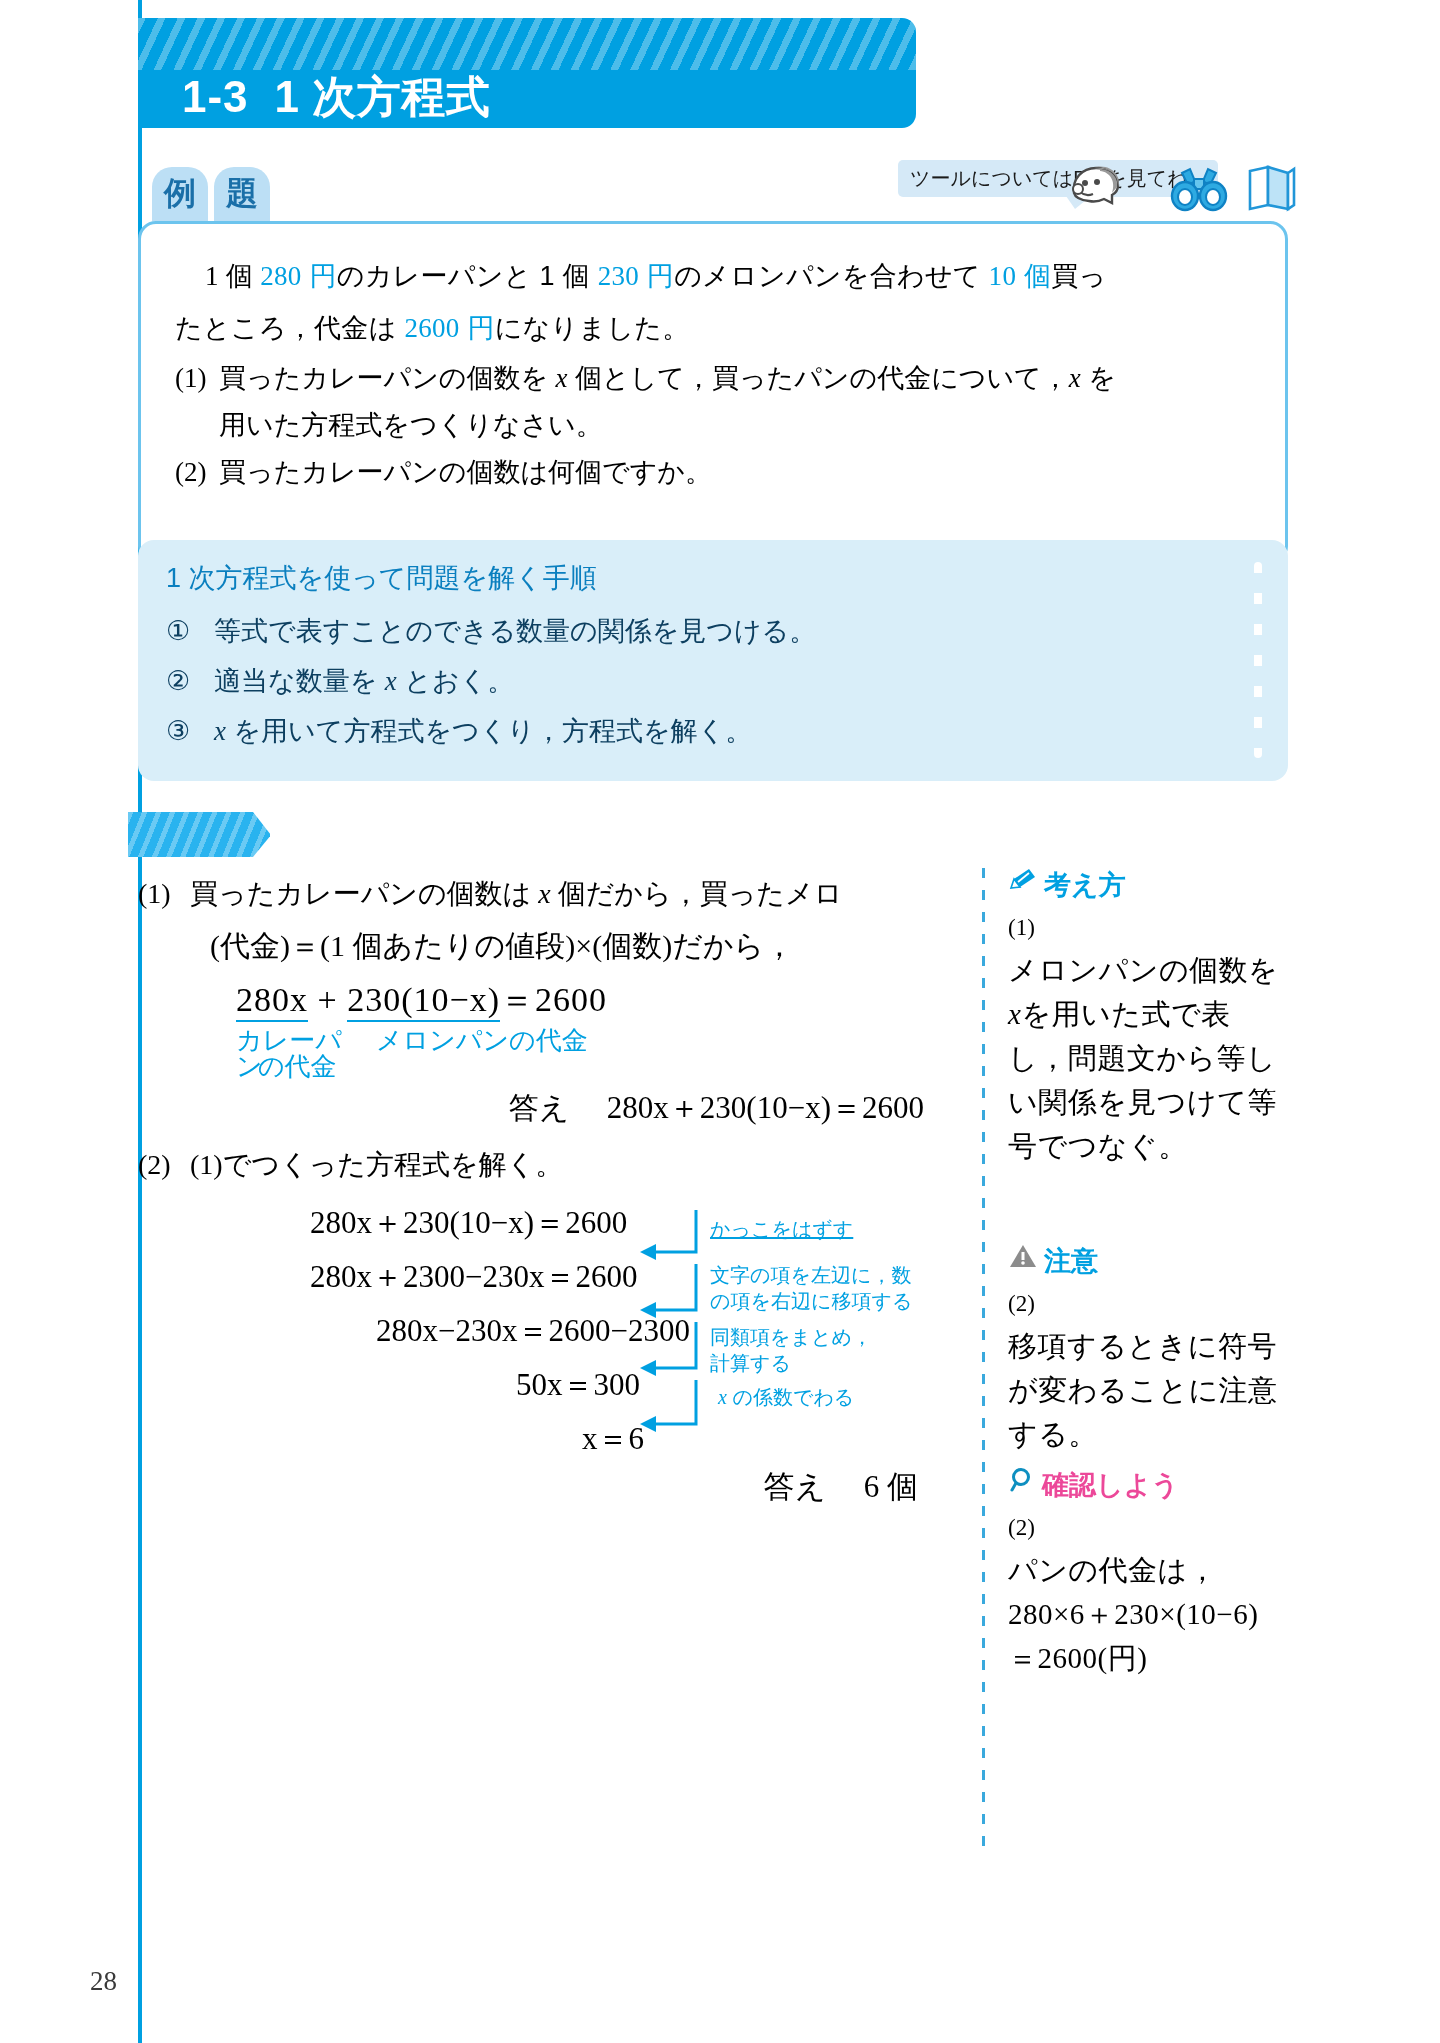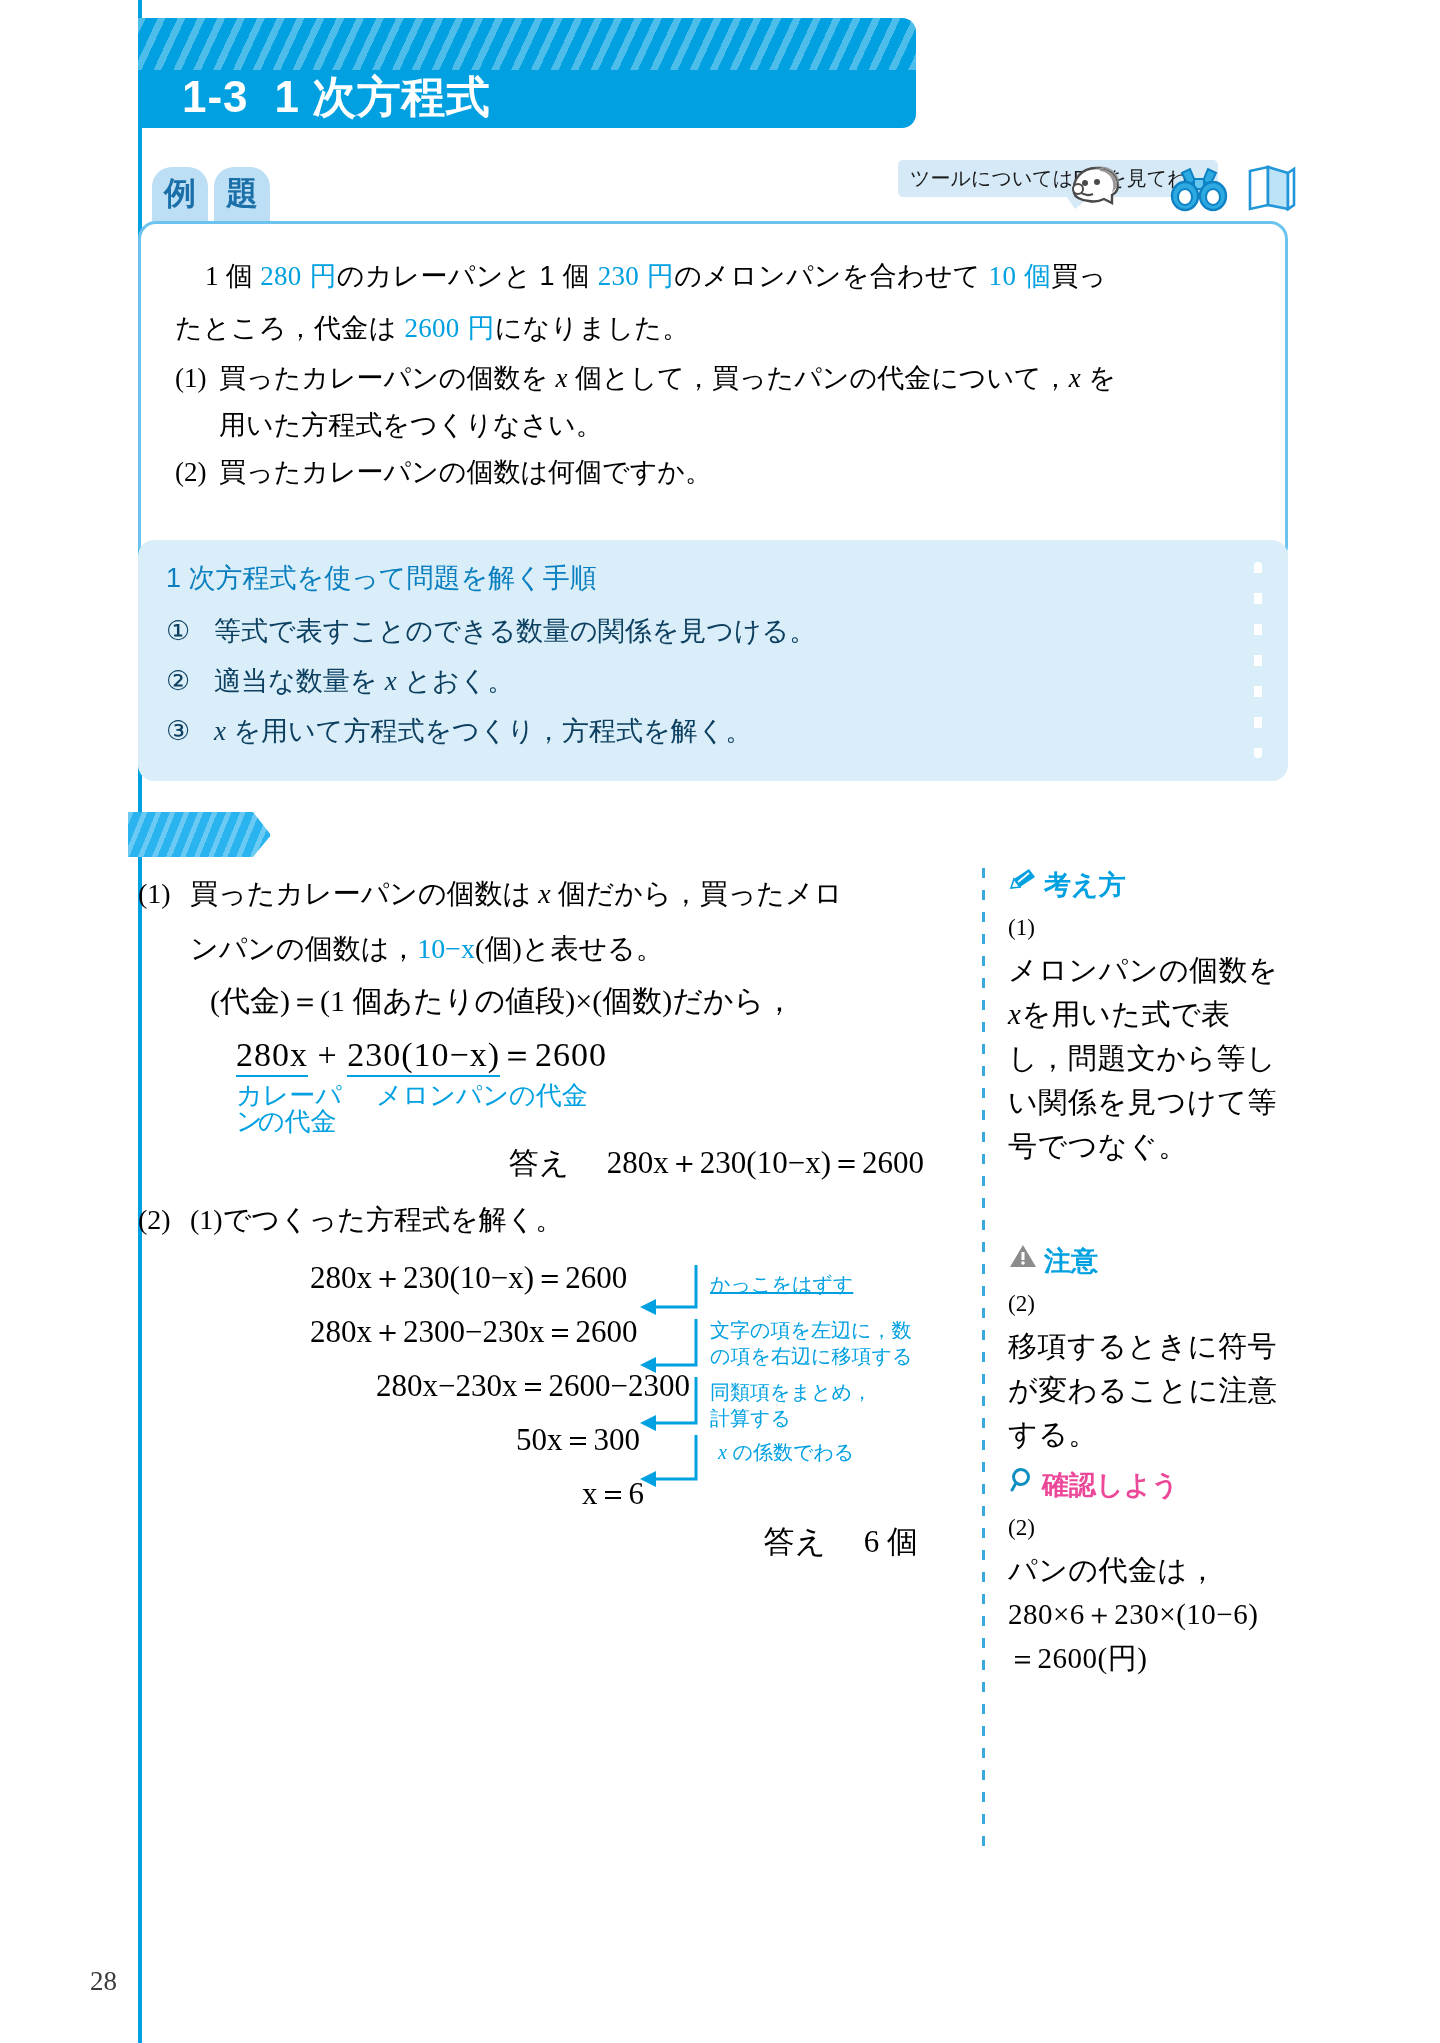--- a/index.html
+++ b/index.html
@@ -334,25 +334,20 @@
   <div class="v-divider"></div>
 
   <div class="sol">
 
     <div class="sol-row">
       <div class="sol-num">(1)</div>
       <div class="sol-txt">
         <span>買ったカレーパンの個数は </span><span class="mi">x</span><span> 個だから，買ったメロ</span>
       </div>
     </div>
-    <div class="sol-row sol-indent">
-      <div>
-        <span>ンパンの個数は，</span><span class="hl ser">10−x</span><span>(個)と表せる。</span>
-      </div>
-    </div>
 
     <div class="formula-line">(代金)＝(1 個あたりの値段)×(個数)だから，</div>
 
     <div class="main-eq-wrap">
       <div class="main-eq">
         <span class="ul-blue">280x</span><span> + </span><span class="ul-blue">230(10−x)</span><span>＝2600</span>
       </div>
       <div class="eq-caption" style="height:56px">
         <span class="cap-a">カレーパン</span>
         <span class="cap-a2">の代金</span>

